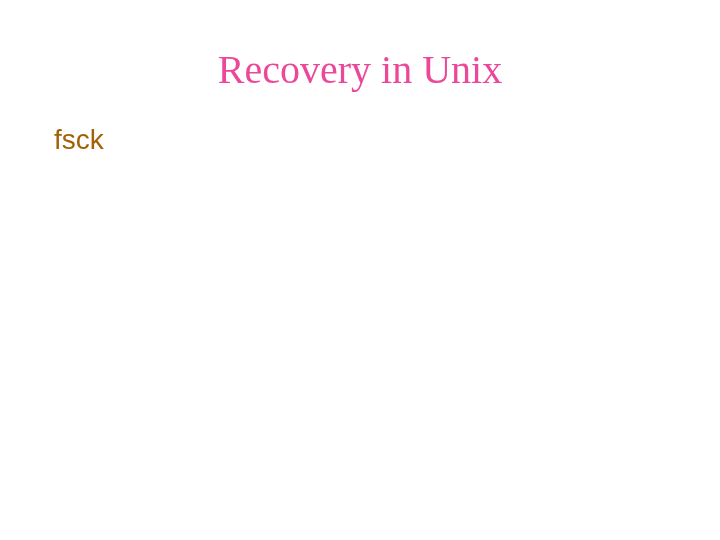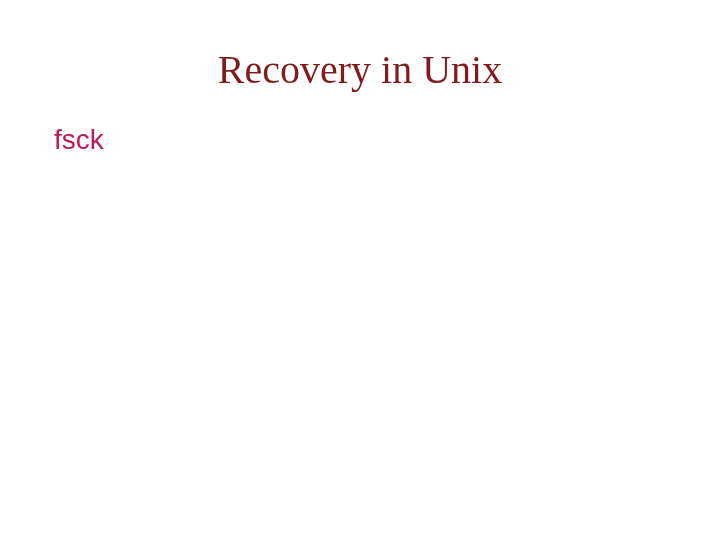--- a/index.html
+++ b/index.html
@@ -4,31 +4,31 @@
 <style>
   * { margin: 0; padding: 0; box-sizing: border-box; }
   html, body { width: 720px; height: 540px; }
   body {
     background: #ffffff;
     font-family: Arial, Helvetica, sans-serif;
     position: relative;
   }
   .title {
     font-family: "Comic Sans MS", "Comic Sans", cursive;
-    color: #7f1d1d;
+    color: #ec4899;
     font-size: 40px;
     text-align: center;
     padding-top: 46px;
     padding-bottom: 30px;
   }
   .body-content {
     padding-left: 54px;
     padding-right: 54px;
     font-size: 28px;
-    color: #be185d;
+    color: #a16207;
     line-height: 1.22;
   }
   .subhead {
     margin-bottom: 4px;
   }
   ul.bullets {
     list-style: none;
     padding-left: 0;
   }
   ul.bullets li {

